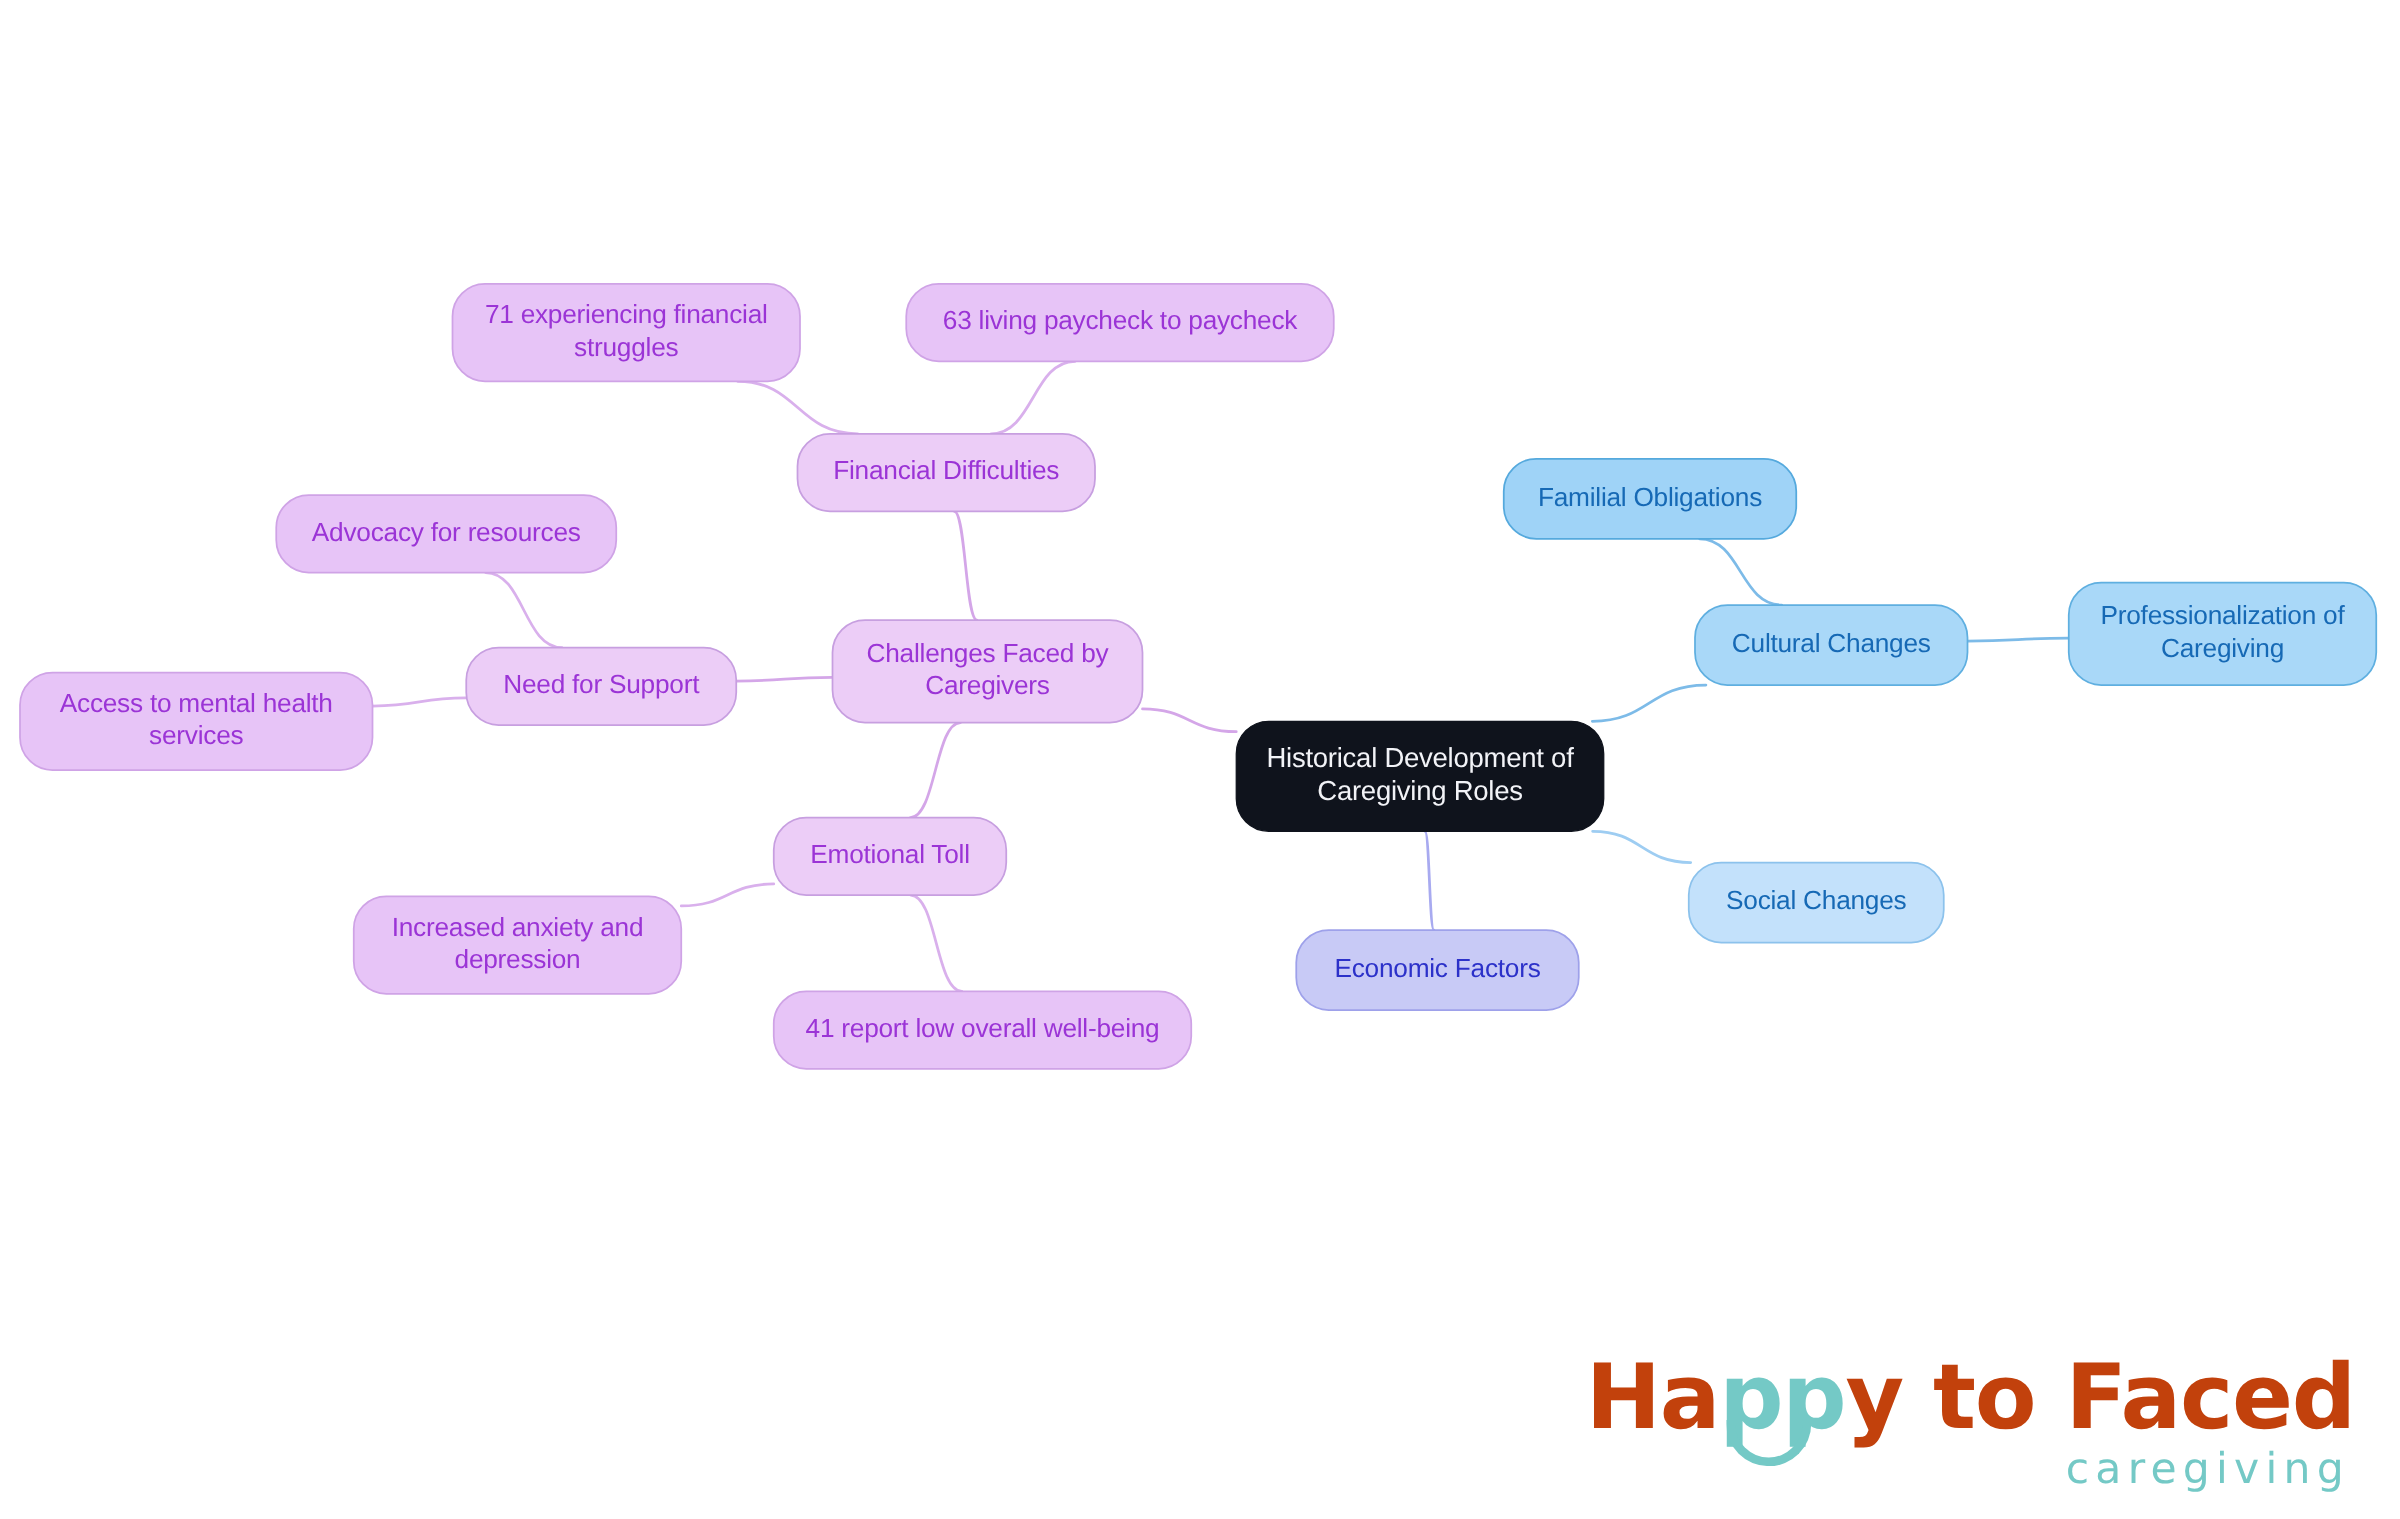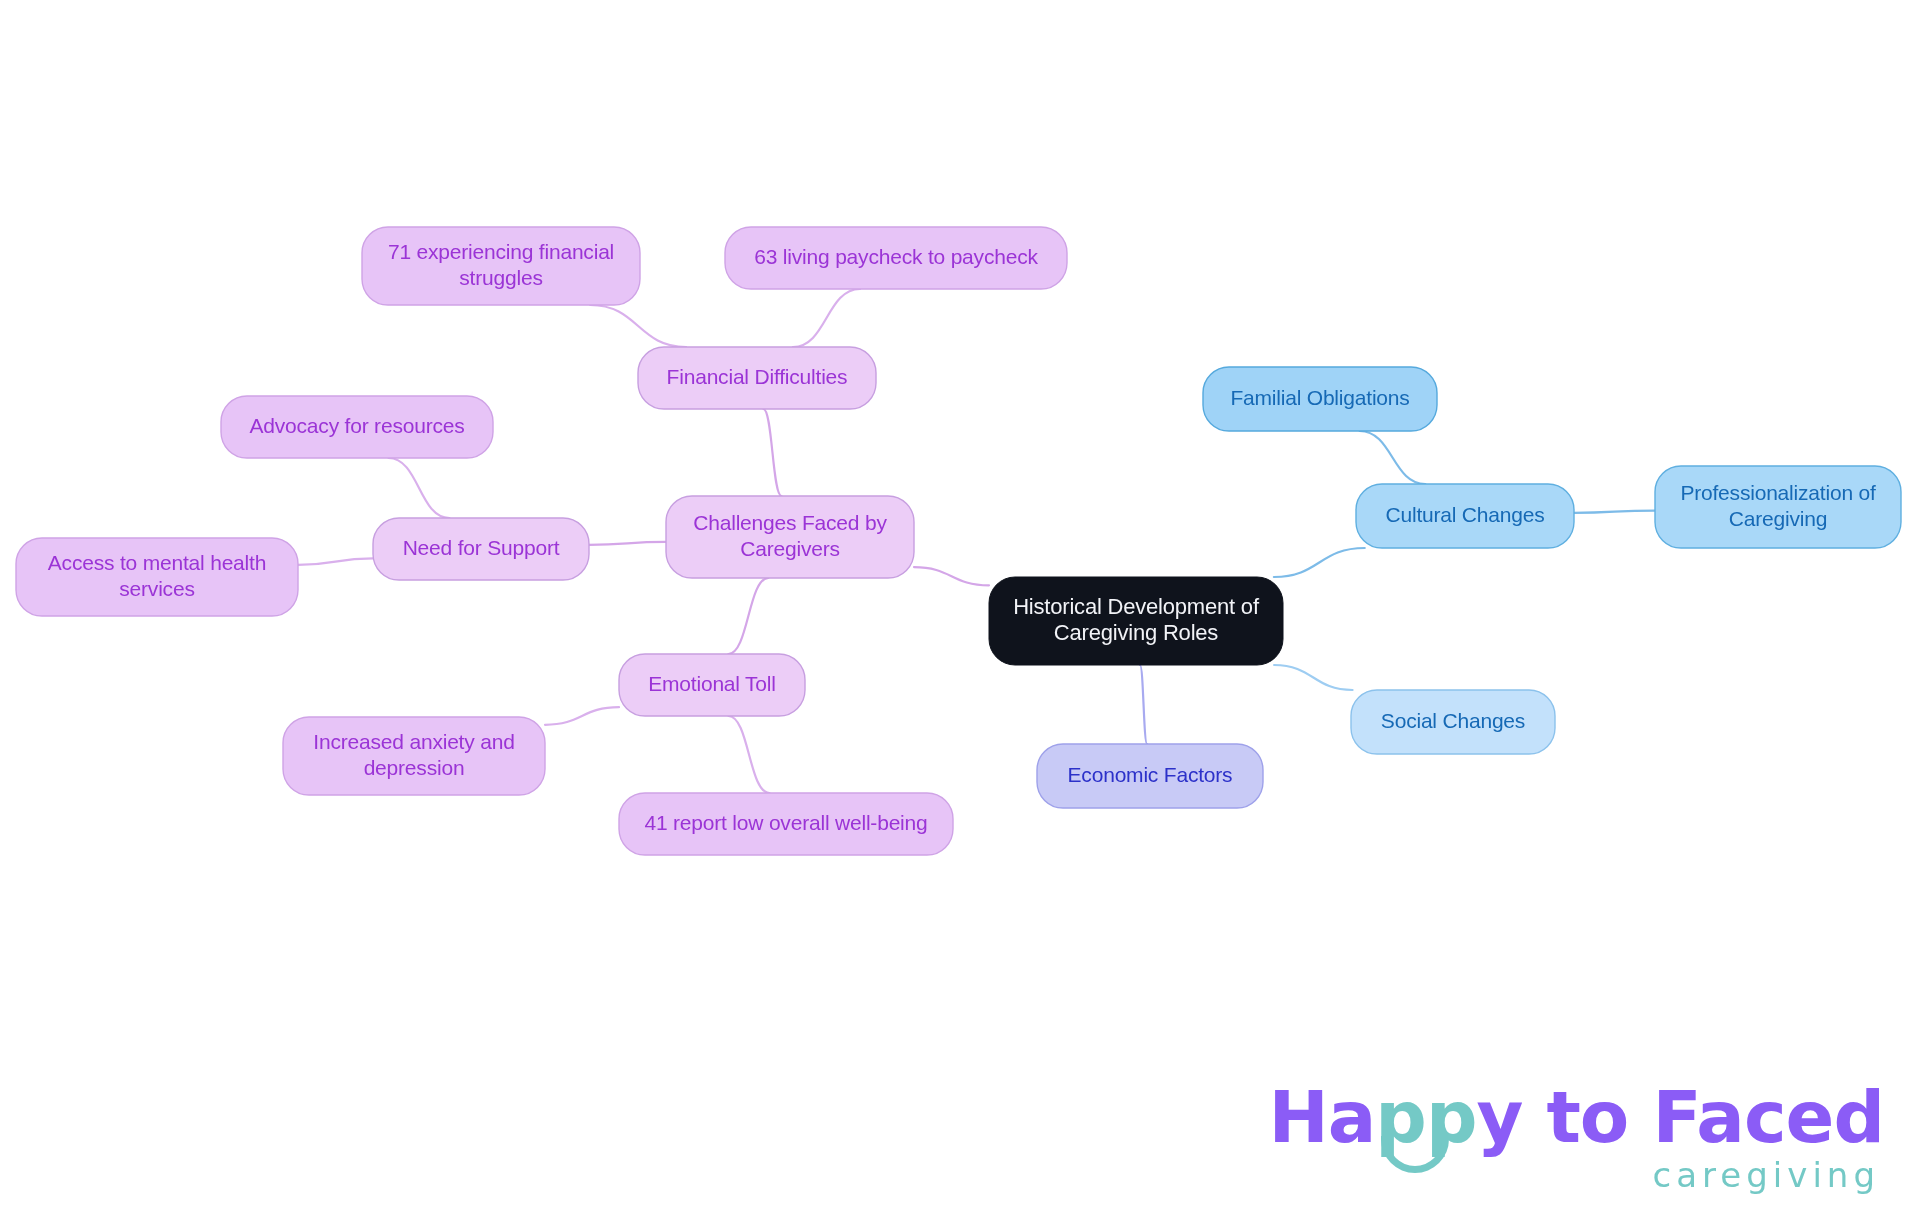--- a/index.html
+++ b/index.html
@@ -53,21 +53,21 @@
   }
   .logo-wordmark {
     font-family: "DejaVu Sans", sans-serif;
     font-size: 72px;
     font-weight: bold;
     line-height: 0.95;
     letter-spacing: -1px;
     white-space: nowrap;
     position: relative;
   }
-  .logo-red { color: #8b5cf6; }
+  .logo-red { color: #c2410c; }
   .logo-teal { color: #74c9c6; text-align: right; }
   .logo-smile {
     position: absolute;
     left: 112px;
     bottom: -22px;
     width: 54px;
     height: 30px;
     border: 7px solid #74c9c6;
     border-top: none;
     border-bottom-left-radius: 34px;

